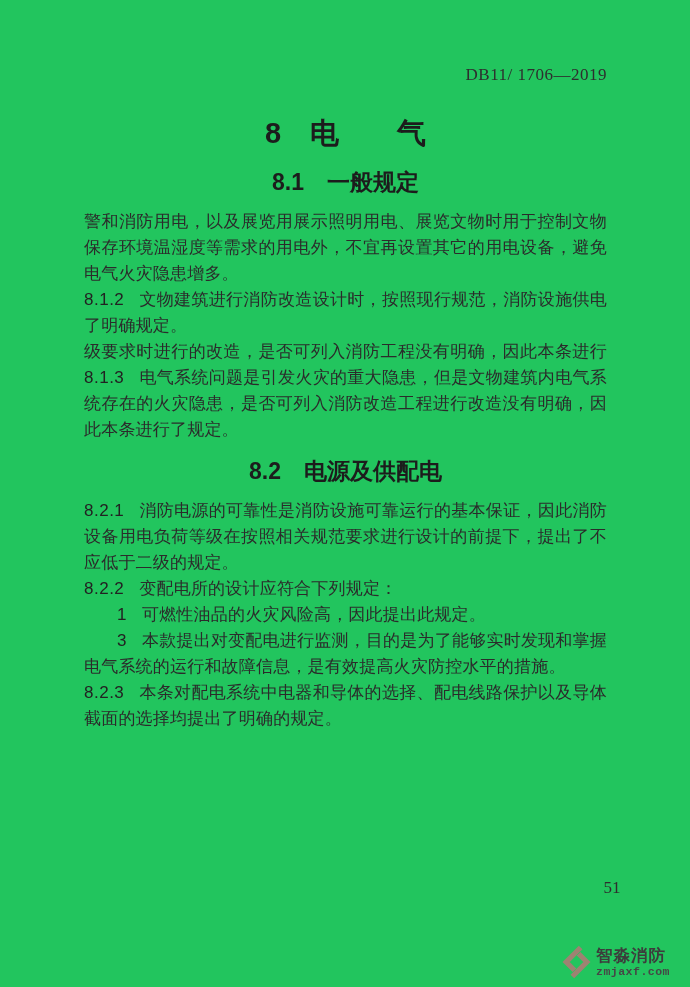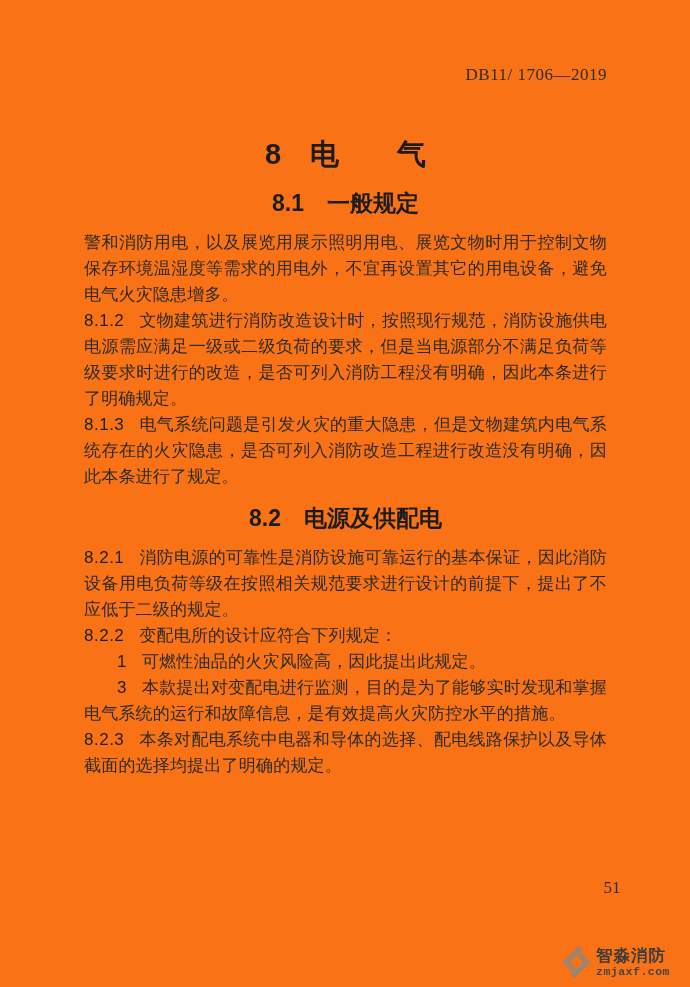--- a/index.html
+++ b/index.html
@@ -4,40 +4,40 @@
 <style>
   html, body {
     margin: 0;
     padding: 0;
     background: #ffffff;
   }
   .page {
     position: relative;
     width: 690px;
     height: 987px;
-    background: #f97316;
+    background: #22c55e;
     overflow: hidden;
     color: #262626;
   }
   .content {
     position: absolute;
     left: 84px;
     top: 62px;
     width: 523px;
   }
   .doc-code {
     text-align: right;
     font-family: "Liberation Serif", serif;
     font-size: 17px;
     line-height: 26px;
     color: #2e2e2e;
     letter-spacing: 0.5px;
   }
   .h1 {
-    margin-top: 45px;
+    margin-top: 24px;
     text-align: center;
     font-family: "Liberation Sans", sans-serif;
     font-weight: bold;
     font-size: 29px;
     line-height: 42px;
     color: #1c1c1c;
   }
   .h2 {
     margin-top: 24px;
     text-align: center;
@@ -125,23 +125,22 @@
 <div class="page">
   <div class="content">
     <div class="doc-code">DB11/ 1706—2019</div>
     <div class="h1">8　电　　气</div>
     <div class="body-lines">
         <div class="h2">8.1　一般规定</div>
         <div class="line full"><span>警和消防用电，以及展览用展示照明用电、展览文物时用于控制文物</span></div>
         <div class="line full"><span>保存环境温湿度等需求的用电外，不宜再设置其它的用电设备，避免</span></div>
         <div class="line"><span>电气火灾隐患增多。</span></div>
         <div class="line full"><span class="num">8.1.2</span><span>文物建筑进行消防改造设计时，按照现行规范，消防设施供电</span></div>
-        <div class="line full"><span>电源需应满足一级或二级负荷的要求，但是当电源部分不满足负荷等</span></div>
+        <div class="line"><span>了明确规定。</span></div>
         <div class="line full"><span>级要求时进行的改造，是否可列入消防工程没有明确，因此本条进行</span></div>
-        <div class="line"><span>了明确规定。</span></div>
         <div class="line full"><span class="num">8.1.3</span><span>电气系统问题是引发火灾的重大隐患，但是文物建筑内电气系</span></div>
         <div class="line full"><span>统存在的火灾隐患，是否可列入消防改造工程进行改造没有明确，因</span></div>
         <div class="line"><span>此本条进行了规定。</span></div>
         <div class="h2">8.2　电源及供配电</div>
         <div class="line full"><span class="num">8.2.1</span><span>消防电源的可靠性是消防设施可靠运行的基本保证，因此消防</span></div>
         <div class="line full"><span>设备用电负荷等级在按照相关规范要求进行设计的前提下，提出了不</span></div>
         <div class="line"><span>应低于二级的规定。</span></div>
         <div class="line"><span class="num">8.2.2</span><span>变配电所的设计应符合下列规定：</span></div>
         <div class="line indent"><span class="num">1</span><span>可燃性油品的火灾风险高，因此提出此规定。</span></div>
         <div class="line full indent"><span class="num">3</span><span>本款提出对变配电进行监测，目的是为了能够实时发现和掌握</span></div>

